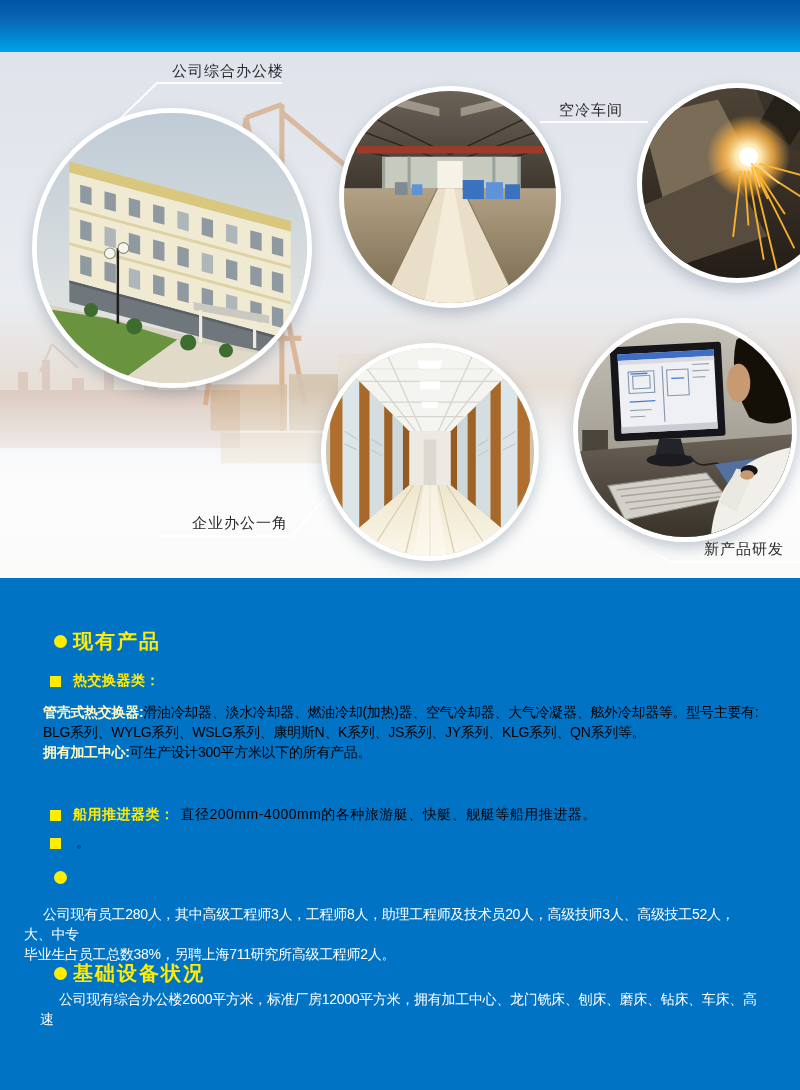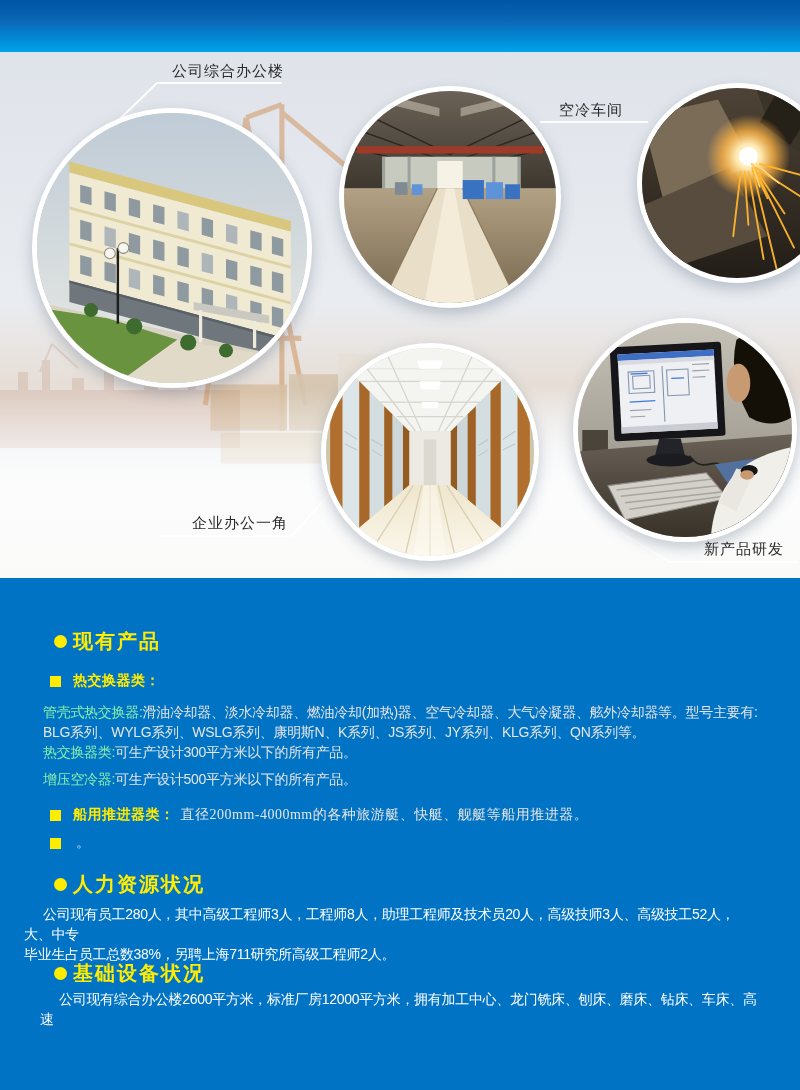--- a/index.html
+++ b/index.html
@@ -39,22 +39,22 @@
   
   .content-panel{position:absolute;left:0;top:578px;width:800px;height:656px;background:#0073c5;color:#ffffff;}
   .panel-item{position:absolute;left:0;width:800px;}
   .sec-heading{display:flex;align-items:center;margin-left:54px;
     font-size:20px;font-weight:bold;color:#ffec00;letter-spacing:2px;}
   .dot{width:13px;height:13px;border-radius:50%;background:#ffec00;margin-right:6px;flex:0 0 auto;}
   .cat-row{margin-left:50px;font-size:14px;font-weight:bold;color:#ffec00;letter-spacing:0.5px;
     display:flex;align-items:center;}
   .sq{width:11px;height:11px;background:#ffec00;margin-right:12px;flex:0 0 auto;}
   .body-text{margin-left:43px;width:724px;font-size:14px;line-height:20px;letter-spacing:-0.3px;color:#ffffff;}
-  .yl{color:#86efac;font-weight:normal;}
-  .wh{color:#e5e5e5;font-weight:normal;}
+  .yl{color:#fef9c3;font-weight:bold;}
+  .wh{color:#000000;font-weight:normal;}
   .ind{padding-left:19px;}
 
   .t-products{top:50px;}
   .t-heatcat{top:94px;}
   .t-shell{top:124px;}
   .t-plate{top:164px;}
   .t-charge{top:191px;}
   .t-prop{top:228px;}
   .t-fit{top:256px;}
   .t-hr{top:293px;}
@@ -401,41 +401,37 @@
       <span class="sq"></span>
       <span>热交换器类：</span>
     </div>
 
     <div class="panel-item t-shell body-text">
       <span class="yl">管壳式热交换器:</span><span class="wh">滑油冷却器、淡水冷却器、燃油冷却(加热)器、空气冷却器、大气冷凝器、舷外冷却器等。型号主要有:</span><br>
       <span class="wh">BLG系列、WYLG系列、WSLG系列、康明斯N、K系列、JS系列、JY系列、KLG系列、QN系列等。</span>
     </div>
 
     <div class="panel-item t-plate body-text">
-      <span class="yl">热交换器类:</span><span class="wh">可生产设计300平方米以下的所有产品。</span>
-    </div>
-
-    <div class="panel-item t-charge body-text">
-      <span class="yl">增压空冷器:</span><span class="wh">可生产设计500平方米以下的所有产品。</span>
-    </div>
+      <span class="yl">拥有加工中心:</span><span class="wh">可生产设计300平方米以下的所有产品。</span>
+    </div>
+
 
     <div class="panel-item t-prop cat-row">
       <span class="sq"></span>
       <span>船用推进器类：</span>
-      <span class="wh" style="font-weight:normal;margin-left:6px;font-family:Liberation Serif, serif;">直径200mm-4000mm的各种旅游艇、快艇、舰艇等船用推进器。</span>
+      <span class="wh" style="font-weight:normal;margin-left:6px;">直径200mm-4000mm的各种旅游艇、快艇、舰艇等船用推进器。</span>
     </div>
 
     <div class="panel-item t-fit cat-row">
       <span class="sq"></span>
       <span class="wh" style="font-weight:normal;margin-left:3px;">。</span>
     </div>
 
     <div class="panel-item t-hr sec-heading">
       <span class="dot"></span>
-      <span>人力资源状况</span>
     </div>
 
     <div class="panel-item t-hrpara body-text">
       <span class="ind">公司现有员工280人，其中高级工程师3人，工程师8人，助理工程师及技术员20人，高级技师3人、高级技工52人，大、中专</span><br>
       <span>毕业生占员工总数38%，另聘上海711研究所高级工程师2人。</span>
     </div>
 
     <div class="panel-item t-eq sec-heading">
       <span class="dot"></span>
       <span>基础设备状况</span>

